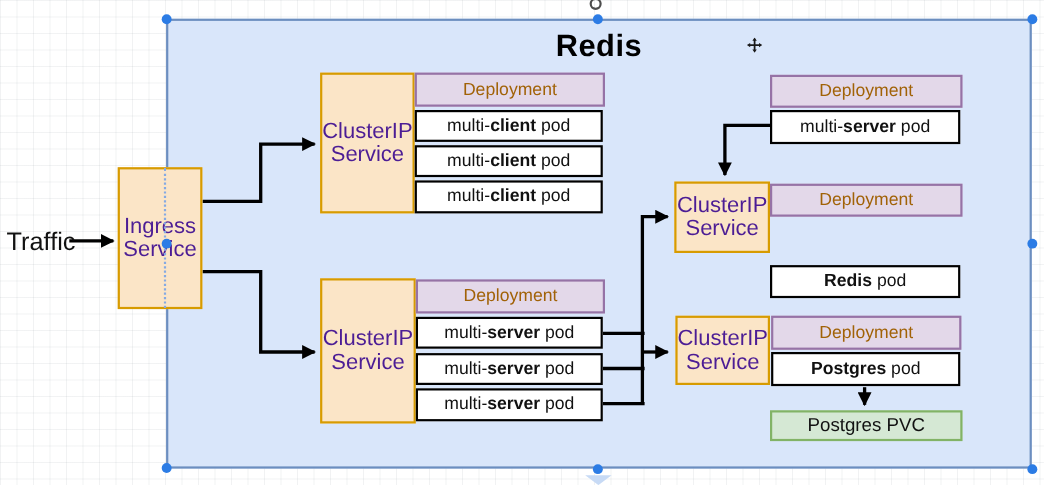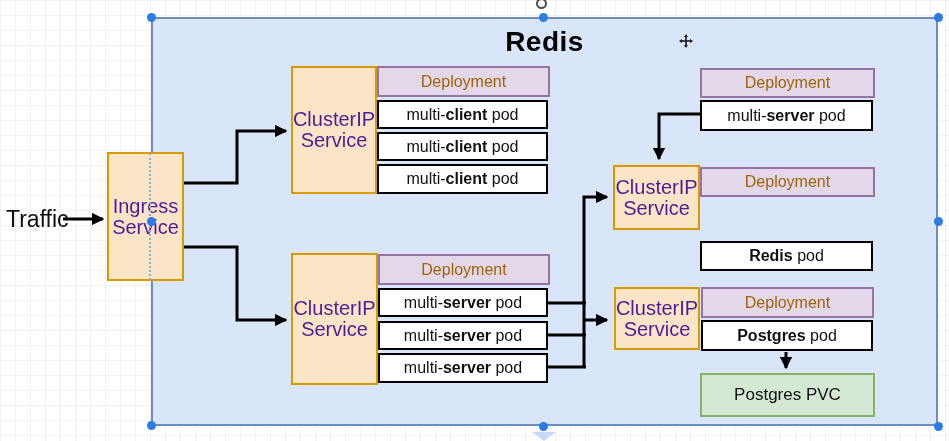--- a/index.html
+++ b/index.html
@@ -82,21 +82,21 @@
 
   
   .svc-redis   { left: 613px; top: 165px; width: 87px;  height: 65px; }
   .hdr-redis   { left: 700px; top: 167px; width: 175px; height: 30px; }
   .row-redis0  { left: 700px; top: 199px; width: 173px; height: 30px; margin-top: 42px; }
 
   
   .svc-pg      { left: 614px; top: 287px; width: 86px;  height: 63px; }
   .hdr-pg      { left: 701px; top: 287px; width: 173px; height: 31px; }
   .row-pg0     { left: 701px; top: 320px; width: 172px; height: 31px; }
-  .pvc-box     { left: 700px; top: 373px; width: 175px; height: 44px; }
+  .pvc-box     { left: 700px; top: 373px; width: 175px; height: 28px; }
 
   
   .ingress-box { left: 107px; top: 152px; width: 77px; height: 129px; }
   .traffic-label {
     left: 6px; top: 208px; width: 56px; height: 22px;
     font-size: 23px; color: #111; text-align: center; line-height: 22px;
   }
   .align-guide {
     left: 149px; top: 153px; width: 0; height: 127px;
     border-left: 2px dotted #85aae3;

